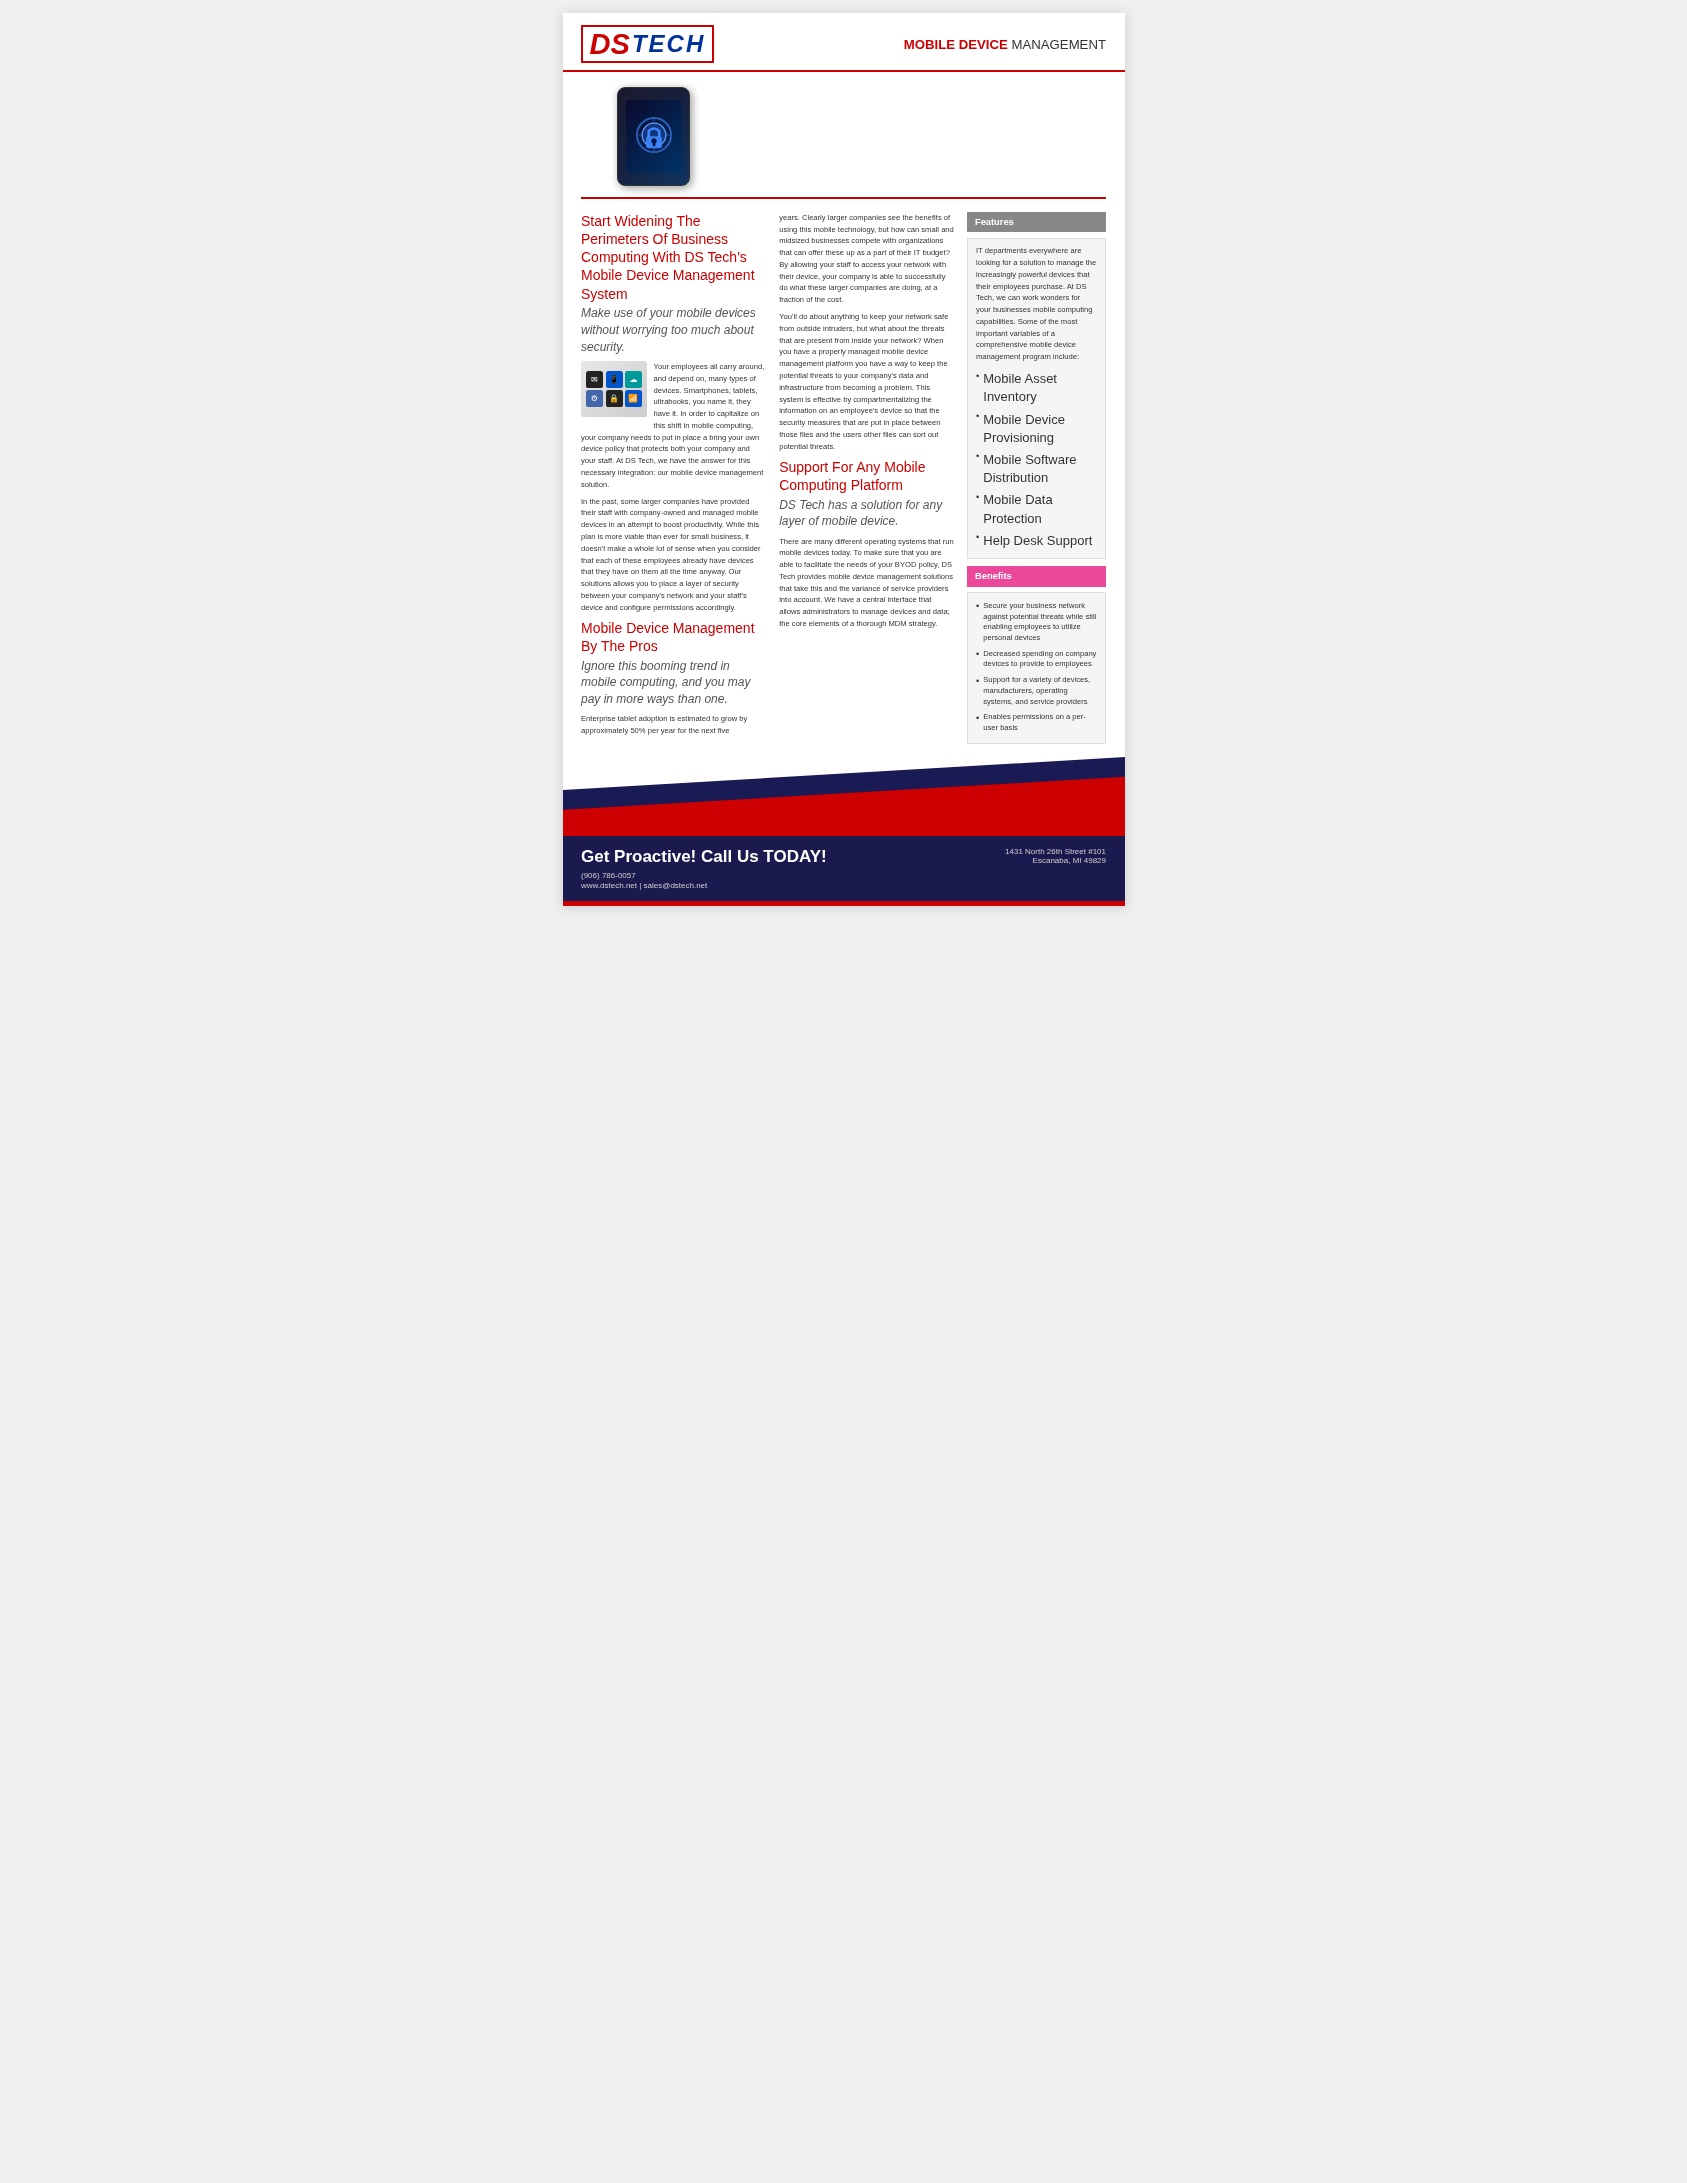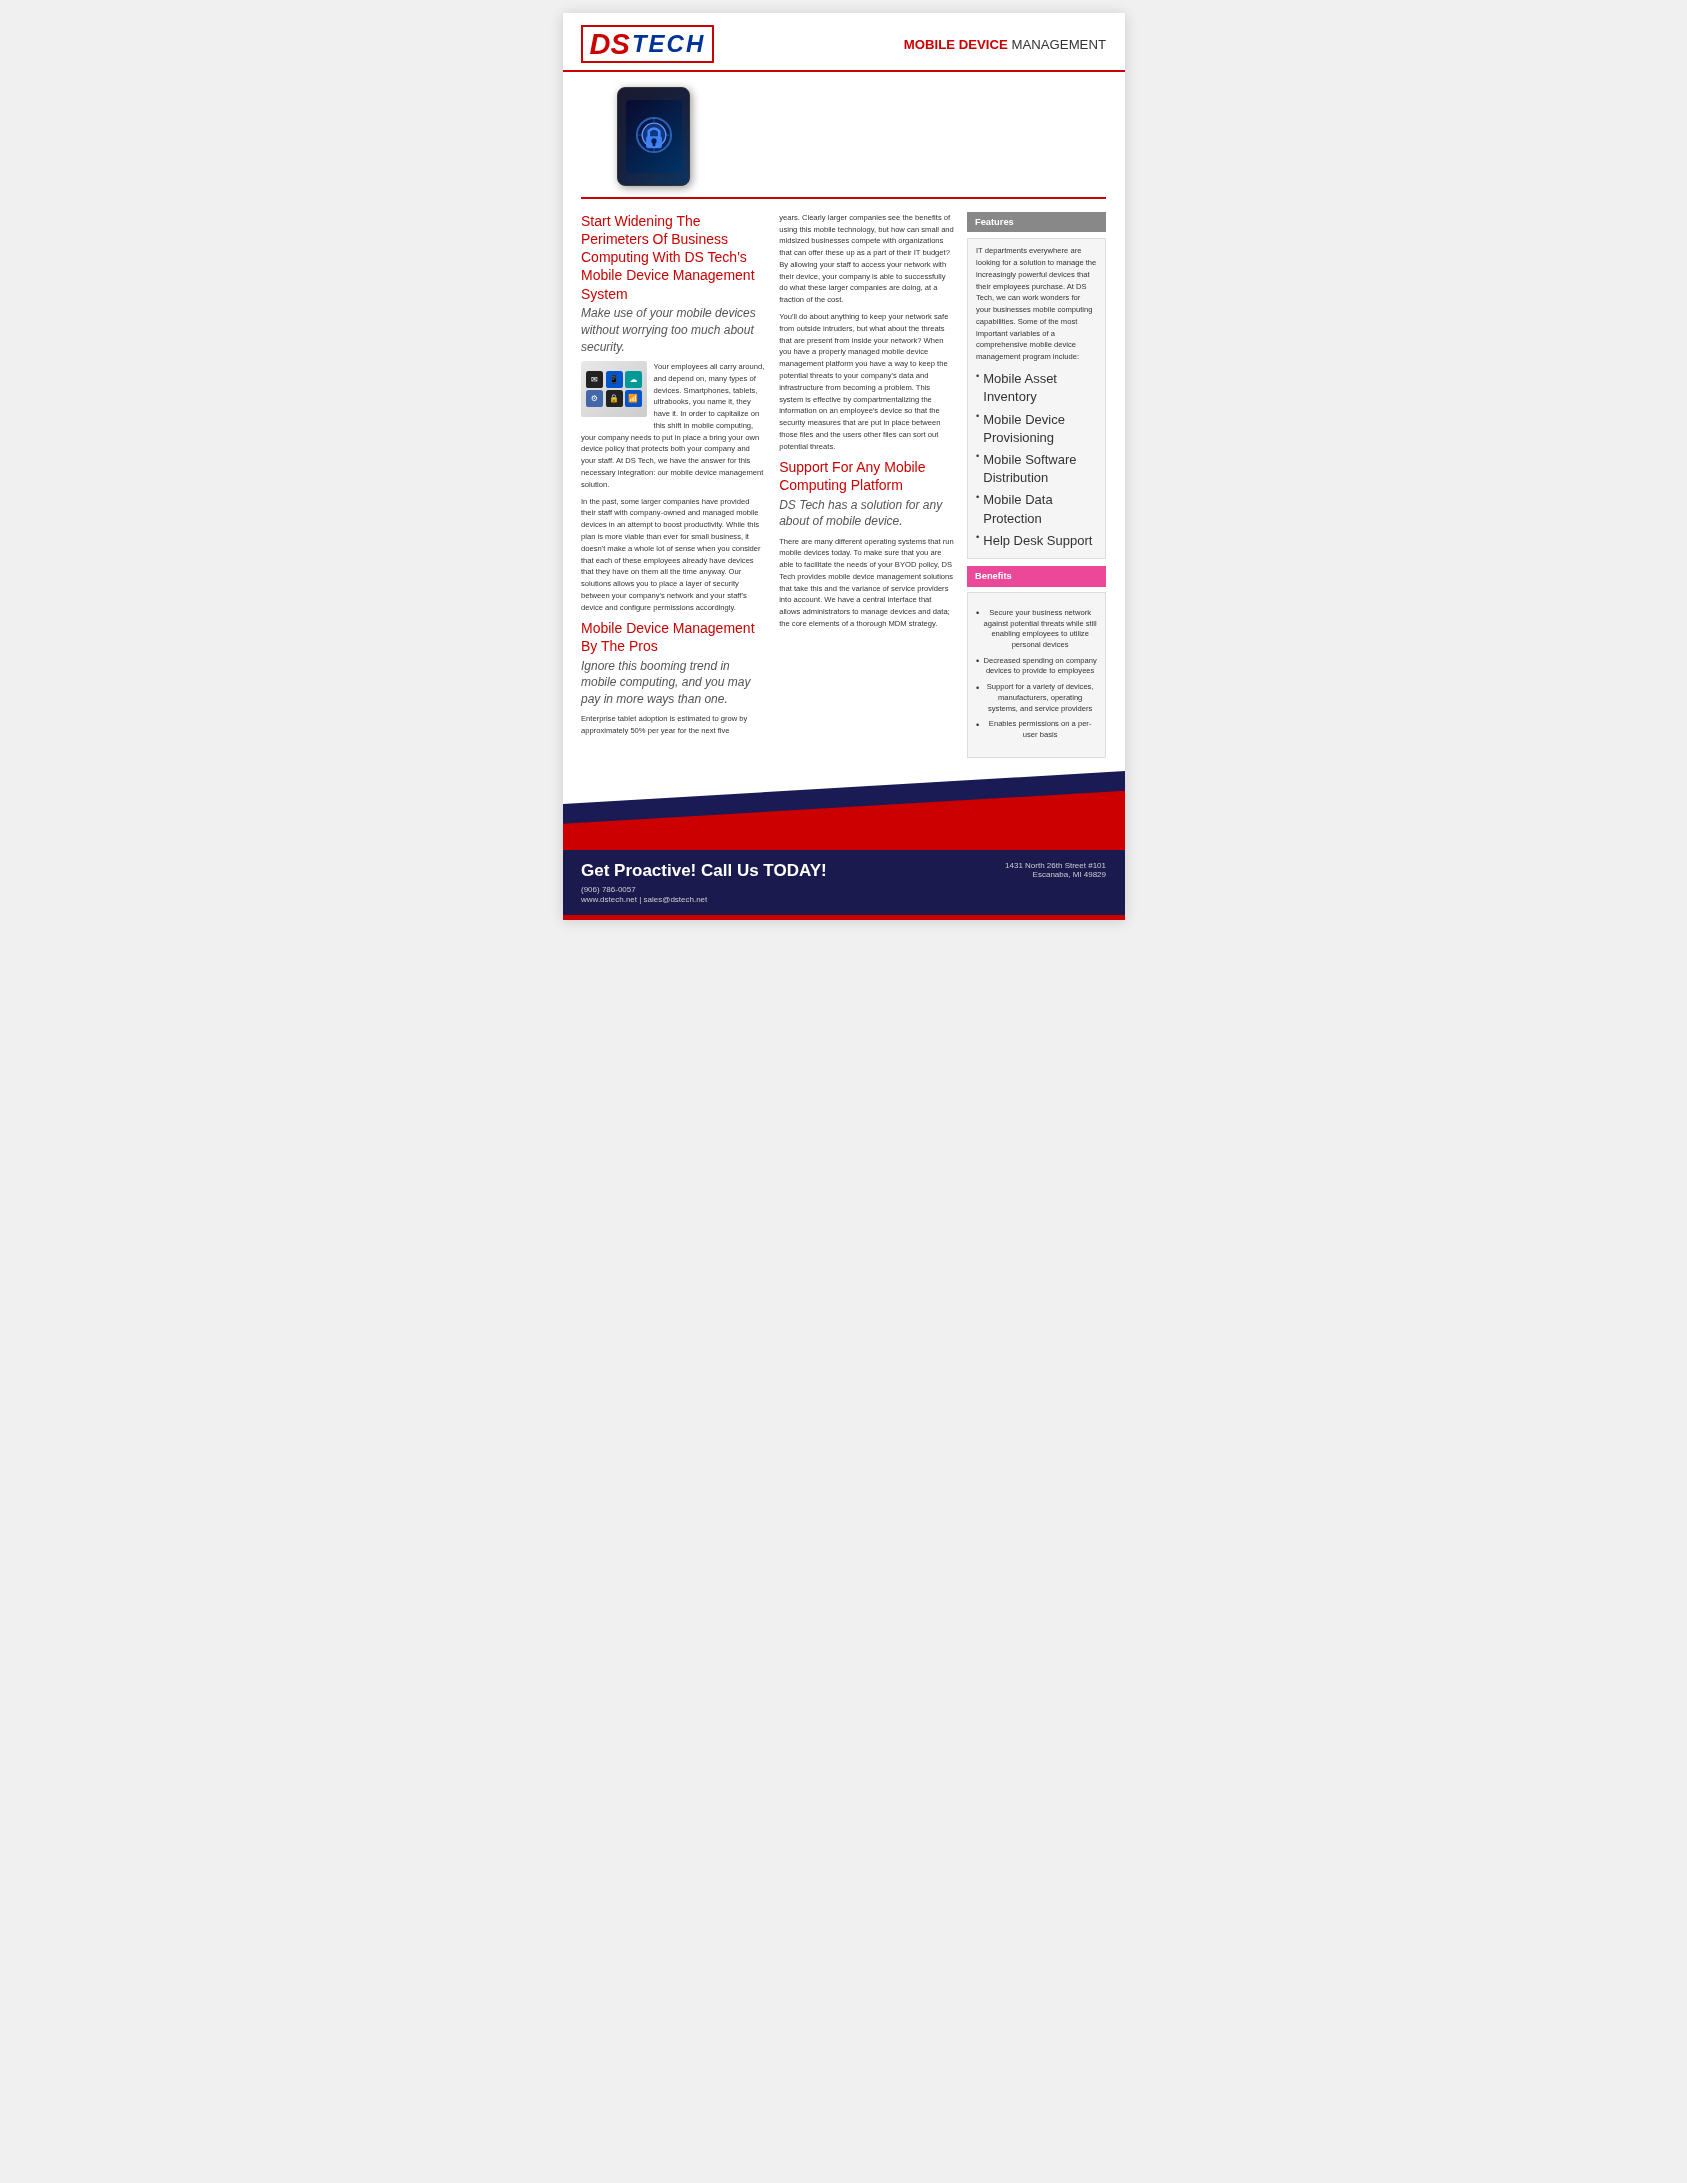--- a/index.html
+++ b/index.html
@@ -233,23 +233,22 @@
       padding: 5.3px 8px;
       margin-bottom: 5.3px;
     }
     .benefits-box h3 {
       font-size: 9.3px;
       font-weight: 700;
       color: white;
     }
     .benefits-list {
       background: #f5f5f5;
-      padding: 13px 8px;
+      padding: 6px 8px;
       border: 0.7px solid #ddd;
-      text-align: center;
     }
     .benefits-list ul {
       list-style: none;
       padding: 0;
     }
     .benefits-list ul li {
       font-size: 7.6px;
       color: #333;
       padding: 2px 0 3.3px 0;
       display: flex;
@@ -408,21 +407,21 @@
 
       <div class="section-heading">Mobile Device Management By The Pros</div>
       <div class="section-subtitle">Ignore this booming trend in mobile computing, and you may pay in more ways than one.</div>
       <div class="body-text">Enterprise tablet adoption is estimated to grow by approximately 50% per year for the next five</div>
     </div>
 
     <div class="center-col">
       <div class="body-text">years. Clearly larger companies see the benefits of using this mobile technology, but how can small and midsized businesses compete with organizations that can offer these up as a part of their IT budget? By allowing your staff to access your network with their device, your company is able to successfully do what these larger companies are doing, at a fraction of the cost.</div>
       <div class="body-text">You'll do about anything to keep your network safe from outside intruders, but what about the threats that are present from inside your network? When you have a properly managed mobile device management platform you have a way to keep the potential threats to your company's data and infrastructure from becoming a problem. This system is effective by compartmentalizing the information on an employee's device so that the security measures that are put in place between those files and the users other files can sort out potential threats.</div>
       <div class="section-heading">Support For Any Mobile Computing Platform</div>
-      <div class="section-subtitle">DS Tech has a solution for any about of mobile device.</div>
+      <div class="section-subtitle">DS Tech has a solution for any layer of mobile device.</div>
       <div class="body-text">There are many different operating systems that run mobile devices today. To make sure that you are able to facilitate the needs of your BYOD policy, DS Tech provides mobile device management solutions that take this and the variance of service providers into account. We have a central interface that allows administrators to manage devices and data; the core elements of a thorough MDM strategy.</div>
     </div>
 
     <div class="right-col">
       <div class="features-box">
         <h3>Features</h3>
       </div>
       <div class="features-list">
         <div class="body-text">IT departments everywhere are looking for a solution to manage the increasingly powerful devices that their employees purchase. At DS Tech, we can work wonders for your businesses mobile computing capabilities. Some of the most important variables of a comprehensive mobile device management program include:</div>
         <ul>

